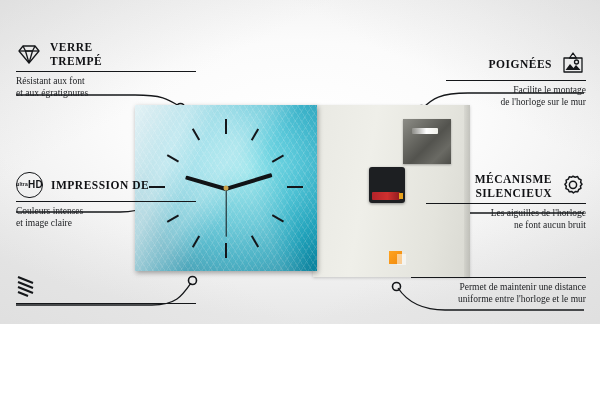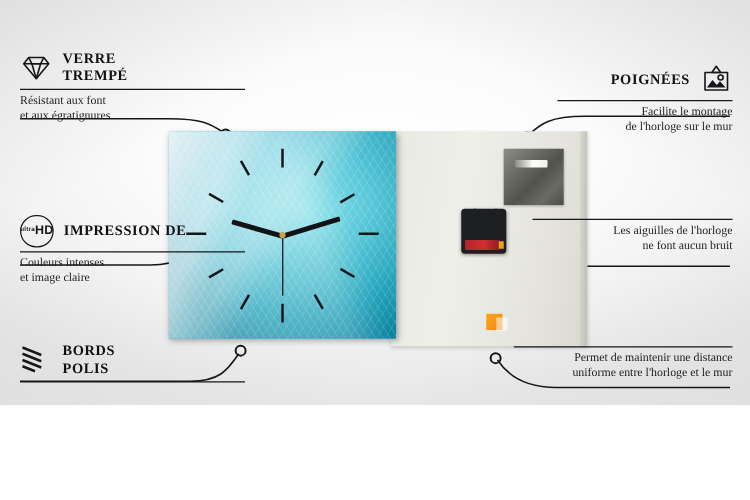--- a/index.html
+++ b/index.html
@@ -363,24 +363,20 @@
       <span class="ficon">
         <svg width="26" height="26" viewBox="0 0 26 26">
           <g stroke="#15171a" stroke-width="2" stroke-linecap="butt">
             <line x1="2" y1="3" x2="17" y2="9"></line>
             <line x1="2" y1="8" x2="17" y2="14"></line>
             <line x1="2" y1="13" x2="17" y2="19"></line>
             <line x1="2" y1="18" x2="12" y2="22"></line>
           </g>
         </svg>
       </span>
-      <span class="title">
-        <span>BORDS</span><br>
-        <span>POLIS</span>
-      </span>
     </div>
     <div class="rule"></div>
   </div>
 
   <div class="feature right" style="right:14px; top:40px; width:190px;margin-top:11px;">
     <div class="head">
       <span class="title">
         <span>POIGNÉES</span><br>
       </span>
       <span class="ficon">
@@ -395,20 +391,36 @@
       </span>
     </div>
     <div class="rule" style="width:140px;margin-left:auto;"></div>
     <div class="desc">
       <span>Facilite le montage</span><br>
       <span>de l'horloge sur le mur</span>
     </div>
   </div>
 
   <div class="feature right" style="right:14px; top:172px; width:190px;">
+    <div class="head">
+      <span class="title">
+        <span>MÉCANISME</span><br>
+        <span>SILENCIEUX</span>
+      </span>
+      <span class="ficon">
+        <svg width="26" height="26" viewBox="0 0 26 26">
+          <g fill="none" stroke="#15171a" stroke-width="1.5" stroke-linejoin="round">
+            <path d="M13,3.2 L15.2,4.2 L17.6,3.6 L18.8,5.8 L21.1,6.9 L20.6,9.3 L22,11.3 L20.4,13 L20.9,15.4
+                     L18.7,16.5 L17.8,18.8 L15.4,18.5 L13.4,19.9 L11.6,18.4 L9.2,18.8 L8.2,16.6 L5.9,15.6
+                     L6.3,13.2 L4.9,11.2 L6.5,9.5 L6.1,7.1 L8.3,6.1 L9.3,3.8 L11.7,4.2 Z"></path>
+            <circle cx="13" cy="11.8" r="3.6"></circle>
+          </g>
+        </svg>
+      </span>
+    </div>
     <div class="rule" style="width:160px;margin-left:auto;"></div>
     <div class="desc">
       <span>Les aiguilles de l'horloge</span><br>
       <span>ne font aucun bruit</span>
     </div>
   </div>
 
   <div class="feature right" style="right:14px; top:274px; width:200px;">
     <div class="rule" style="width:175px;margin-left:auto;"></div>
     <div class="desc">

